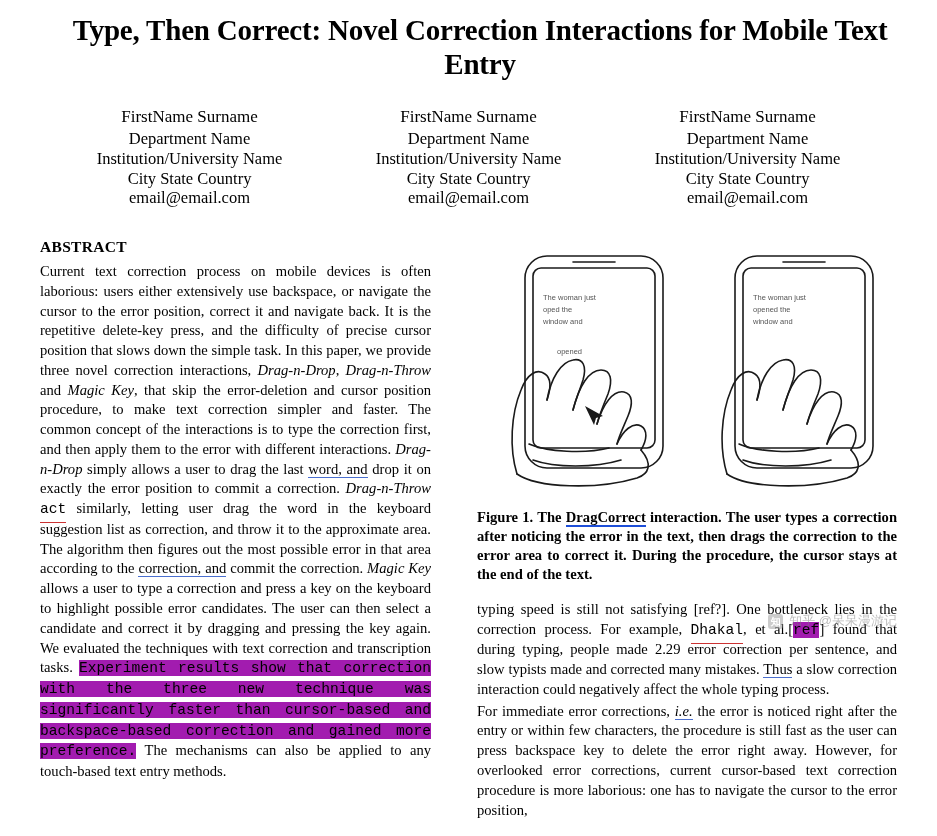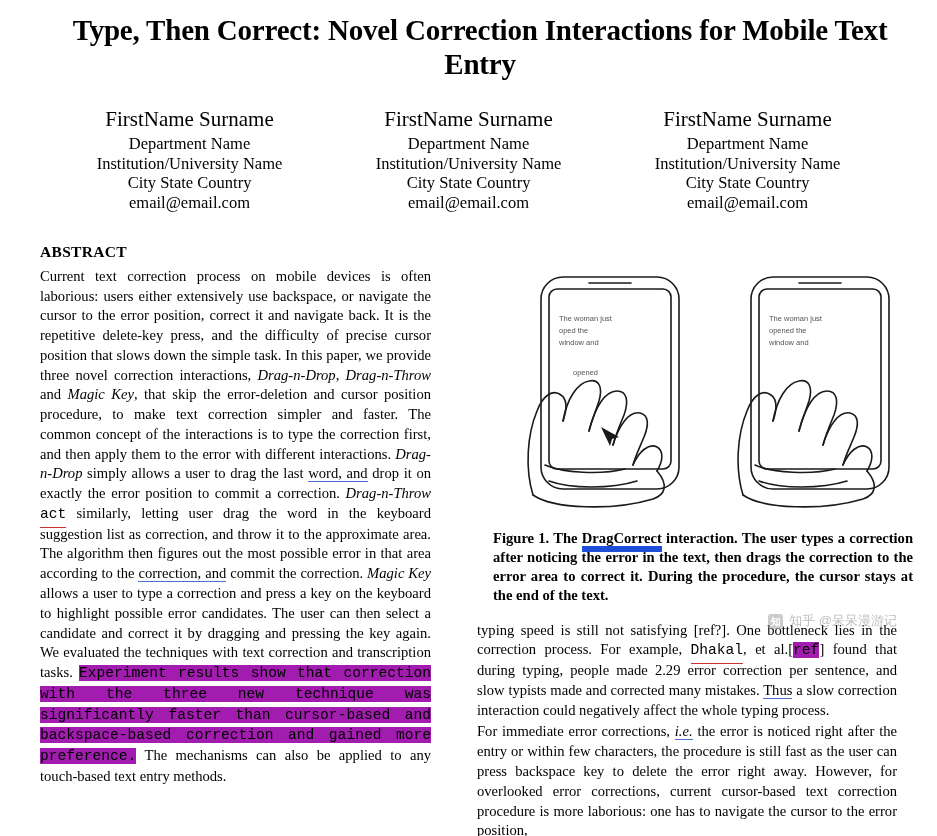--- a/index.html
+++ b/index.html
@@ -38,21 +38,21 @@
     margin-top: 26px;
     padding: 0 10px;
   }
   .author {
     text-align: center;
     width: 290px;
     font-size: 16.5px;
     line-height: 1.19;
   }
   .author .name {
-    font-size: 21px;
+    font-size: 17px;
     margin-bottom: 2px;
   }
   .author .line {
     font-size: 16.5px;
     text-align: center;
   }
   .columns {
     display: flex;
     margin-top: 30px;
     gap: 46px;
@@ -86,36 +86,36 @@
   .ul-red {
     border-bottom: 1.5px solid #cc3333;
     padding-bottom: 5px;
     font-family: Liberation Mono, monospace;
   }
   .ul-blue {
     border-bottom: 1.5px solid #4a6fd0;
   }
   .figure {
     width: 420px;
-    margin: 16px;
+    margin: 0;
   }
   .figure-art {
     width: 420px;
     height: 262px;
     display: block;
   }
   .figure-caption {
     font-size: 14.6px;
     font-weight: bold;
     line-height: 1.3;
     text-align: justify;
     margin-top: 8px;
   }
   .figure-caption .wavy {
-    border-bottom: 6px solid #1d4ed8;
+    border-bottom: 2px solid #1d4ed8;
   }
   .right-body {
     margin-top: 16px;
   }
   .watermark {
     position: absolute;
     right: 40px;
     bottom: 6px;
     display: flex;
     align-items: center;

